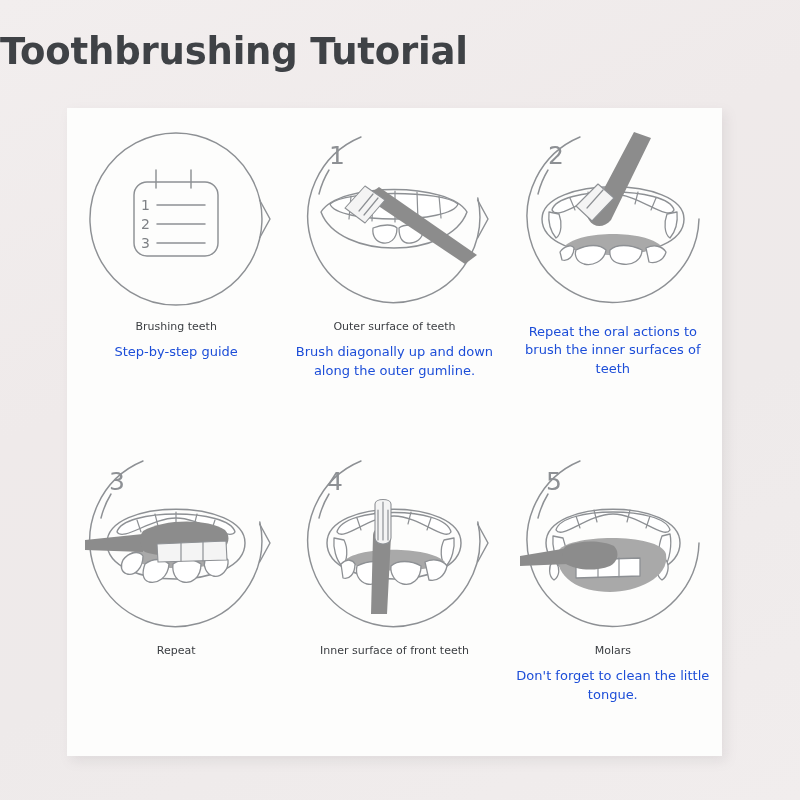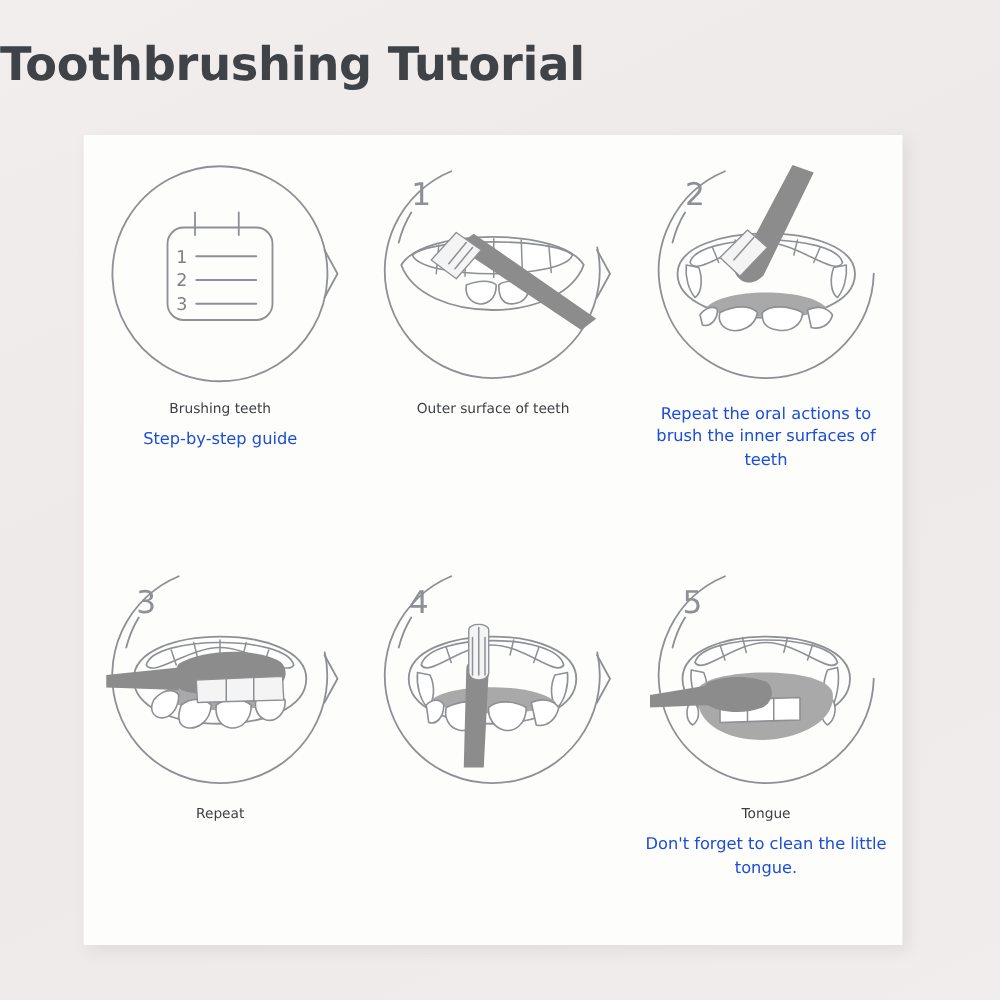--- a/index.html
+++ b/index.html
@@ -163,20 +163,21 @@
           <path class="tooth" d="M100 104 C105 100 115 100 124 104 C125 112 120 118 112 119 C104 120 100 115 100 104 Z"></path>
 
           <path class="brush-dark" d="M166 140 L178 131 L80 63 L66 73 Z"></path>
 
           <path class="bristle" d="M46 84 L66 62 L86 76 L66 99 Z"></path>
           <path class="ln-thin" d="M74 70 L60 87"></path>
           <path class="ln-thin" d="M79 74 L65 91"></path>
         </svg>
       </div>
       <div class="cap-title">Outer surface of teeth</div>
+      <div class="cap-body">Brush diagonally up and down along the outer gumline.</div>
     </div>
 
     <div class="panel">
       <div class="art">
         <svg viewBox="0 0 190 190">
           <path class="ln" d="M62 13 A86 86 0 1 0 181 95 A86 86 0 0 0 181 95"></path>
           <path class="ln" d="M30 46 A86 86 0 0 0 20 70"></path>
           <text class="numtxt" x="30" y="40">2</text>
 
           <path class="ln" d="M24 95 C24 52 166 52 166 95 C166 142 24 142 24 95 Z"></path>
@@ -269,20 +270,21 @@
           <path class="tooth" d="M42 116 C48 110 54 112 56 116 C56 126 50 132 44 130 Z"></path>
 
           <path class="brush-dark" d="M72 166 L88 166 L92 88 C92 76 74 76 74 88 Z"></path>
 
           <path class="bristle" d="M76 56 C76 50 92 50 92 56 L92 90 C92 98 76 98 76 90 Z"></path>
           <path class="ln-thin" d="M84 54 L84 92"></path>
           <path class="ln-thin" d="M79 62 L79 92"></path>
           <path class="ln-thin" d="M89 62 L89 92"></path>
         </svg>
       </div>
+      <div class="cap-title">Inner surface of front teeth</div>
     </div>
 
     <div class="panel">
       <div class="art">
         <svg viewBox="0 0 190 190">
           <path class="ln" d="M62 13 A86 86 0 1 0 181 95 A86 86 0 0 0 181 95"></path>
           <path class="ln" d="M30 46 A86 86 0 0 0 20 70"></path>
           <text class="numtxt" x="28" y="42">5</text>
 
           <path class="ln" d="M28 95 C28 50 162 50 162 95 C162 143 28 143 28 95 Z"></path>
@@ -301,18 +303,18 @@
           <path class="tongue" d="M40 104 C46 86 142 84 148 106 C152 130 118 144 92 144 C62 144 36 130 40 104 Z"></path>
 
           <path class="tooth" d="M58 112 L122 110 L122 128 L58 130 Z"></path>
           <path class="ln-thin" d="M80 111 L80 129"></path>
           <path class="ln-thin" d="M101 110 L101 129"></path>
 
           <path class="brush-dark" d="M2 108 L2 118 L50 116 L50 100 Z"></path>
           <path class="brush-dark" d="M48 98 C62 92 84 92 96 98 C102 104 100 114 92 118 C76 124 58 122 48 116 C43 112 43 102 48 98 Z"></path>
         </svg>
       </div>
-      <div class="cap-title">Tongue</div>
+      <div class="cap-title">Molars</div>
       <div class="cap-body">Don't forget to clean the little tongue.</div>
     </div>
 
   </div>
 </div>
 
 </body></html>

